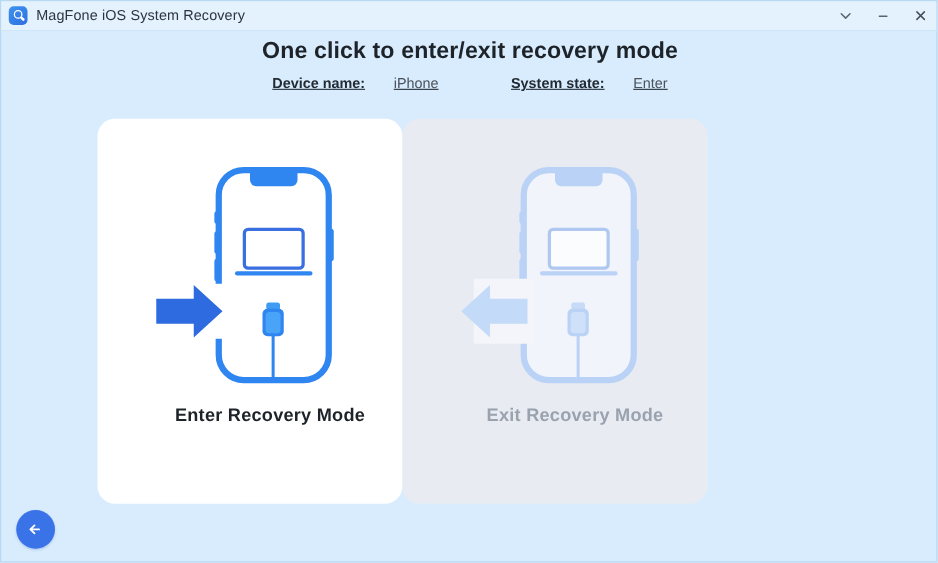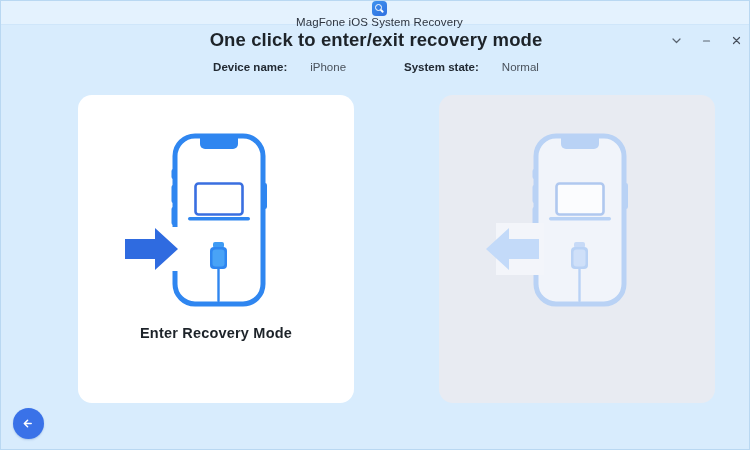--- a/index.html
+++ b/index.html
@@ -27,21 +27,20 @@
   .titlebar {
     position: absolute;
     left: 0; top: 0;
     width: 750px;
     height: 24px;
     background: #e4f2fe;
     border-bottom: 1px solid #cfe6fa;
     display: flex;
     align-items: center;
     box-sizing: border-box;
-    flex-direction: column;
   }
   .app-icon {
     width: 15px;
     height: 15px;
     margin-left: 6px;
     border-radius: 4px;
     background: linear-gradient(145deg,#3e93ef,#2f6fe0);
     position: relative;
     flex: 0 0 auto;
   }
@@ -100,30 +99,30 @@
   .devinfo {
     position: absolute;
     left: 0; top: 60px;
     width: 750px;
     display: flex;
     justify-content: center;
     align-items: baseline;
     font-size: 11.5px;
     color: #3c4450;
   }
-  .devinfo .pair { display: flex; align-items: center; }
+  .devinfo .pair { display: flex; align-items: center; text-decoration: underline; }
   .devinfo .gap { width: 58px; }
   .devinfo .lbl { font-weight: bold; color: #222a33; }
   .devinfo .val { margin-left: 23px; color: #4a525c; }
 
   
   .cards {
     position: absolute;
     left: 77px; top: 94px;
-    width: 637px;
+    width: 488px;
     height: 308px;
     display: flex;
     justify-content: space-between;
   }
   .card {
     width: 276px;
     height: 308px;
     border-radius: 14px;
     position: relative;
     box-sizing: border-box;
@@ -202,21 +201,21 @@
   <div class="headline">One click to enter/exit recovery mode</div>
 
   <div class="devinfo">
     <div class="pair">
       <span class="lbl">Device name:</span>
       <span class="val">iPhone</span>
     </div>
     <div class="gap"></div>
     <div class="pair">
       <span class="lbl">System state:</span>
-      <span class="val">Normal</span>
+      <span class="val">Enter</span>
     </div>
   </div>
 
   <div class="cards">
 
     <div class="card enabled">
       <div class="illus">
         <svg width="276" height="190" viewBox="0 0 276 190" fill="none">
 
           <rect x="97" y="7" width="88" height="168" rx="20" ry="20" stroke="#2f86f0" stroke-width="5" fill="none"></rect>
@@ -269,20 +268,21 @@
           <rect x="132" y="118" width="17" height="22" rx="4" fill="#b9d2f5"></rect>
           <rect x="134.5" y="120.5" width="12" height="17" rx="3" fill="#cfe0f9"></rect>
 
           <path d="M140.5 140 L140.5 172" stroke="#b9d2f5" stroke-width="2.4" stroke-linecap="round"></path>
 
           <rect x="57" y="94" width="48" height="52" fill="#f3f5fa"></rect>
 
           <path d="M100 110 h-30 v-11 l-23 21 23 21 v-11 h30 z" fill="#c3daf9"></path>
         </svg>
       </div>
+      <div class="card-label">Exit Recovery Mode</div>
     </div>
 
   </div>
 
   <div class="back-btn">
     <svg width="17" height="17" viewBox="0 0 17 17" fill="none">
       <path d="M11.2 8.5 H4.6 M7.6 5.3 L4.3 8.5 L7.6 11.7" stroke="#ffffff" stroke-width="1.5" stroke-linecap="round" stroke-linejoin="round"></path>
     </svg>
   </div>
 

